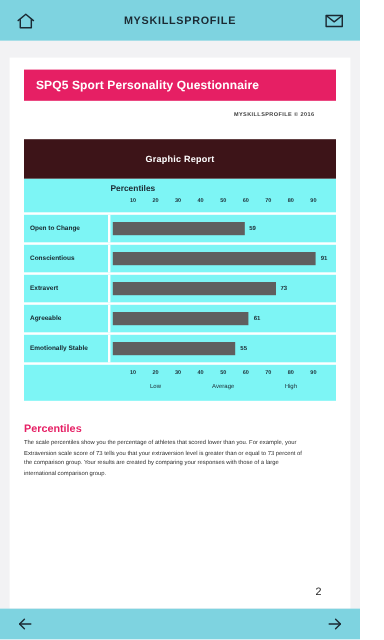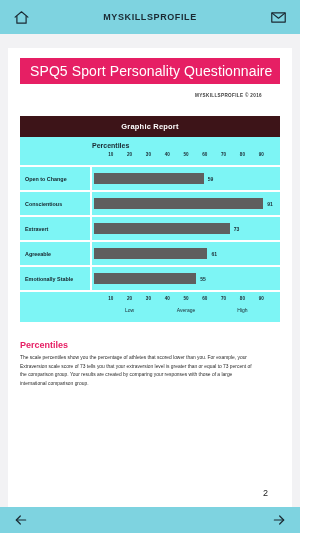--- a/index.html
+++ b/index.html
@@ -49,38 +49,38 @@
 
   
   .banner {
     background: #e8partial;
     background: #e61f64;
     height: 26px;
     display: flex; align-items: center;
     padding-left: 10px;
   }
   .banner-text {
-    color: #ffffff; font-size: 14px; font-weight: normal; letter-spacing: .1px;
+    color: #ffffff; font-size: 10px; font-weight: bold; letter-spacing: .1px;
   }
   .copyright {
     text-align: right;
     font-size: 4.6px; font-weight: bold; letter-spacing: .35px;
     color: #3a3a3a;
     margin-top: 9px;
     padding-right: 18px;
   }
 
   
   .report {
     margin-top: 18px;
     width: 100%;
   }
   .report-head {
     background: #3d1418;
-    height: 21px;
+    height: 33px;
     display: flex; align-items: center; justify-content: center;
   }
   .report-head-text {
     color: #ffffff; font-size: 7.5px; font-weight: bold; letter-spacing: .2px;
   }
   .percentiles-head {
     background: #7df5f5;
     padding: 5px 0 4px 0;
     display: flex;
   }

